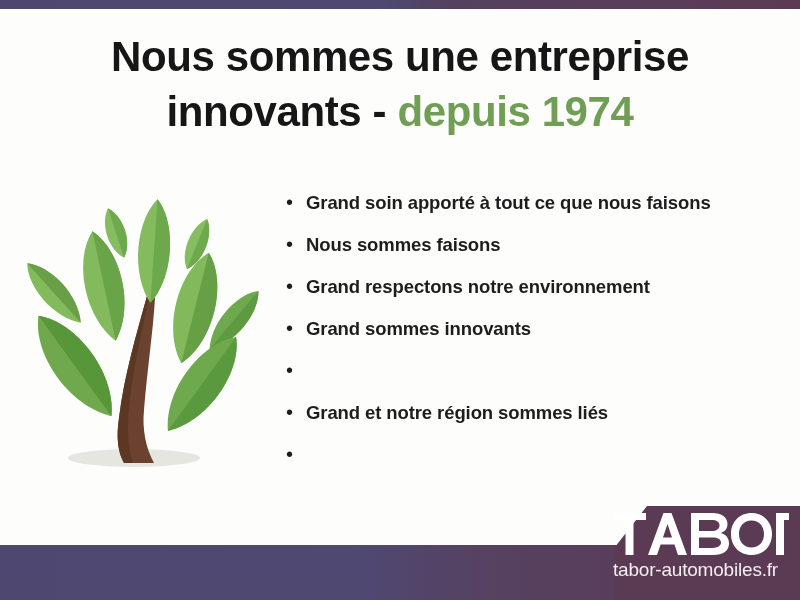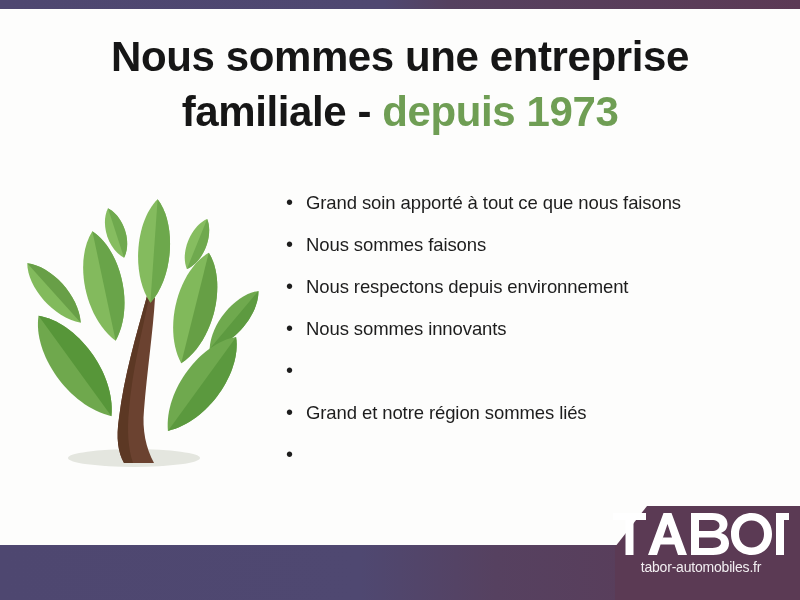--- a/index.html
+++ b/index.html
@@ -62,20 +62,21 @@
     flex: 0 0 20px;
     font-size: 20px;
     line-height: 1;
     color: #1d1d1d;
   }
   .bullet-text {
     font-size: 18.5px;
     color: #1d1d1d;
     letter-spacing: -0.1px;
     white-space: nowrap;
+    font-weight: bold;
   }
 
   
   #tree-illustration {
     position: absolute;
     left: 12px;
     top: 186px;
     width: 258px;
     height: 300px;
   }
@@ -106,38 +107,38 @@
     left: 613px;
     top: 513px;
     height: 42px;
     width: 176px;
   }
   #logo-tagline {
     position: absolute;
     left: 613px;
     top: 559px;
     width: 176px;
-    text-align: center;
-    font-size: 14px;
+    text-align: left;
+    font-size: 19px;
     color: #f2eef1;
     letter-spacing: -0.2px;
   }
 </style>
 </head>
 <body>
 
 <div id="slide">
 
   <div id="top-bar"></div>
 
   <div id="headline">
     <span>Nous sommes une entreprise</span><br>
-    <span>familiale</span>
+    <span>innovants</span>
     <span class="dash">-</span>
-    <span class="accent">depuis 1973</span>
+    <span class="accent">depuis 1974</span>
   </div>
 
   <div id="tree-illustration">
     <svg viewBox="0 0 258 300" width="258" height="300" aria-hidden="true">
 
       <ellipse cx="122" cy="272" rx="66" ry="9" fill="#e4e6df"></ellipse>
 
       <path d="M135 110 C 124 150, 112 190, 107 232 C 104 252, 106 266, 112 277
                L 142 277 C 134 262, 130 244, 132 224 C 135 186, 141 146, 143 112 Z" fill="#6b4230"></path>
       <path d="M135 110 C 124 150, 112 190, 107 232 C 104 252, 106 266, 112 277
@@ -197,26 +198,26 @@
       <span class="bullet-text">Grand soin apporté à tout ce que nous faisons</span>
     </div>
 
     <div class="bullet-row">
       <span class="bullet-dot">•</span>
       <span class="bullet-text">Nous sommes faisons</span>
     </div>
 
     <div class="bullet-row">
       <span class="bullet-dot">•</span>
-      <span class="bullet-text">Nous respectons depuis environnement</span>
-    </div>
-
-    <div class="bullet-row">
-      <span class="bullet-dot">•</span>
-      <span class="bullet-text">Nous sommes innovants</span>
+      <span class="bullet-text">Grand respectons notre environnement</span>
+    </div>
+
+    <div class="bullet-row">
+      <span class="bullet-dot">•</span>
+      <span class="bullet-text">Grand sommes innovants</span>
     </div>
 
     <div class="bullet-row">
       <span class="bullet-dot">•</span>
     </div>
 
     <div class="bullet-row">
       <span class="bullet-dot">•</span>
       <span class="bullet-text">Grand et notre région sommes liés</span>
     </div>

